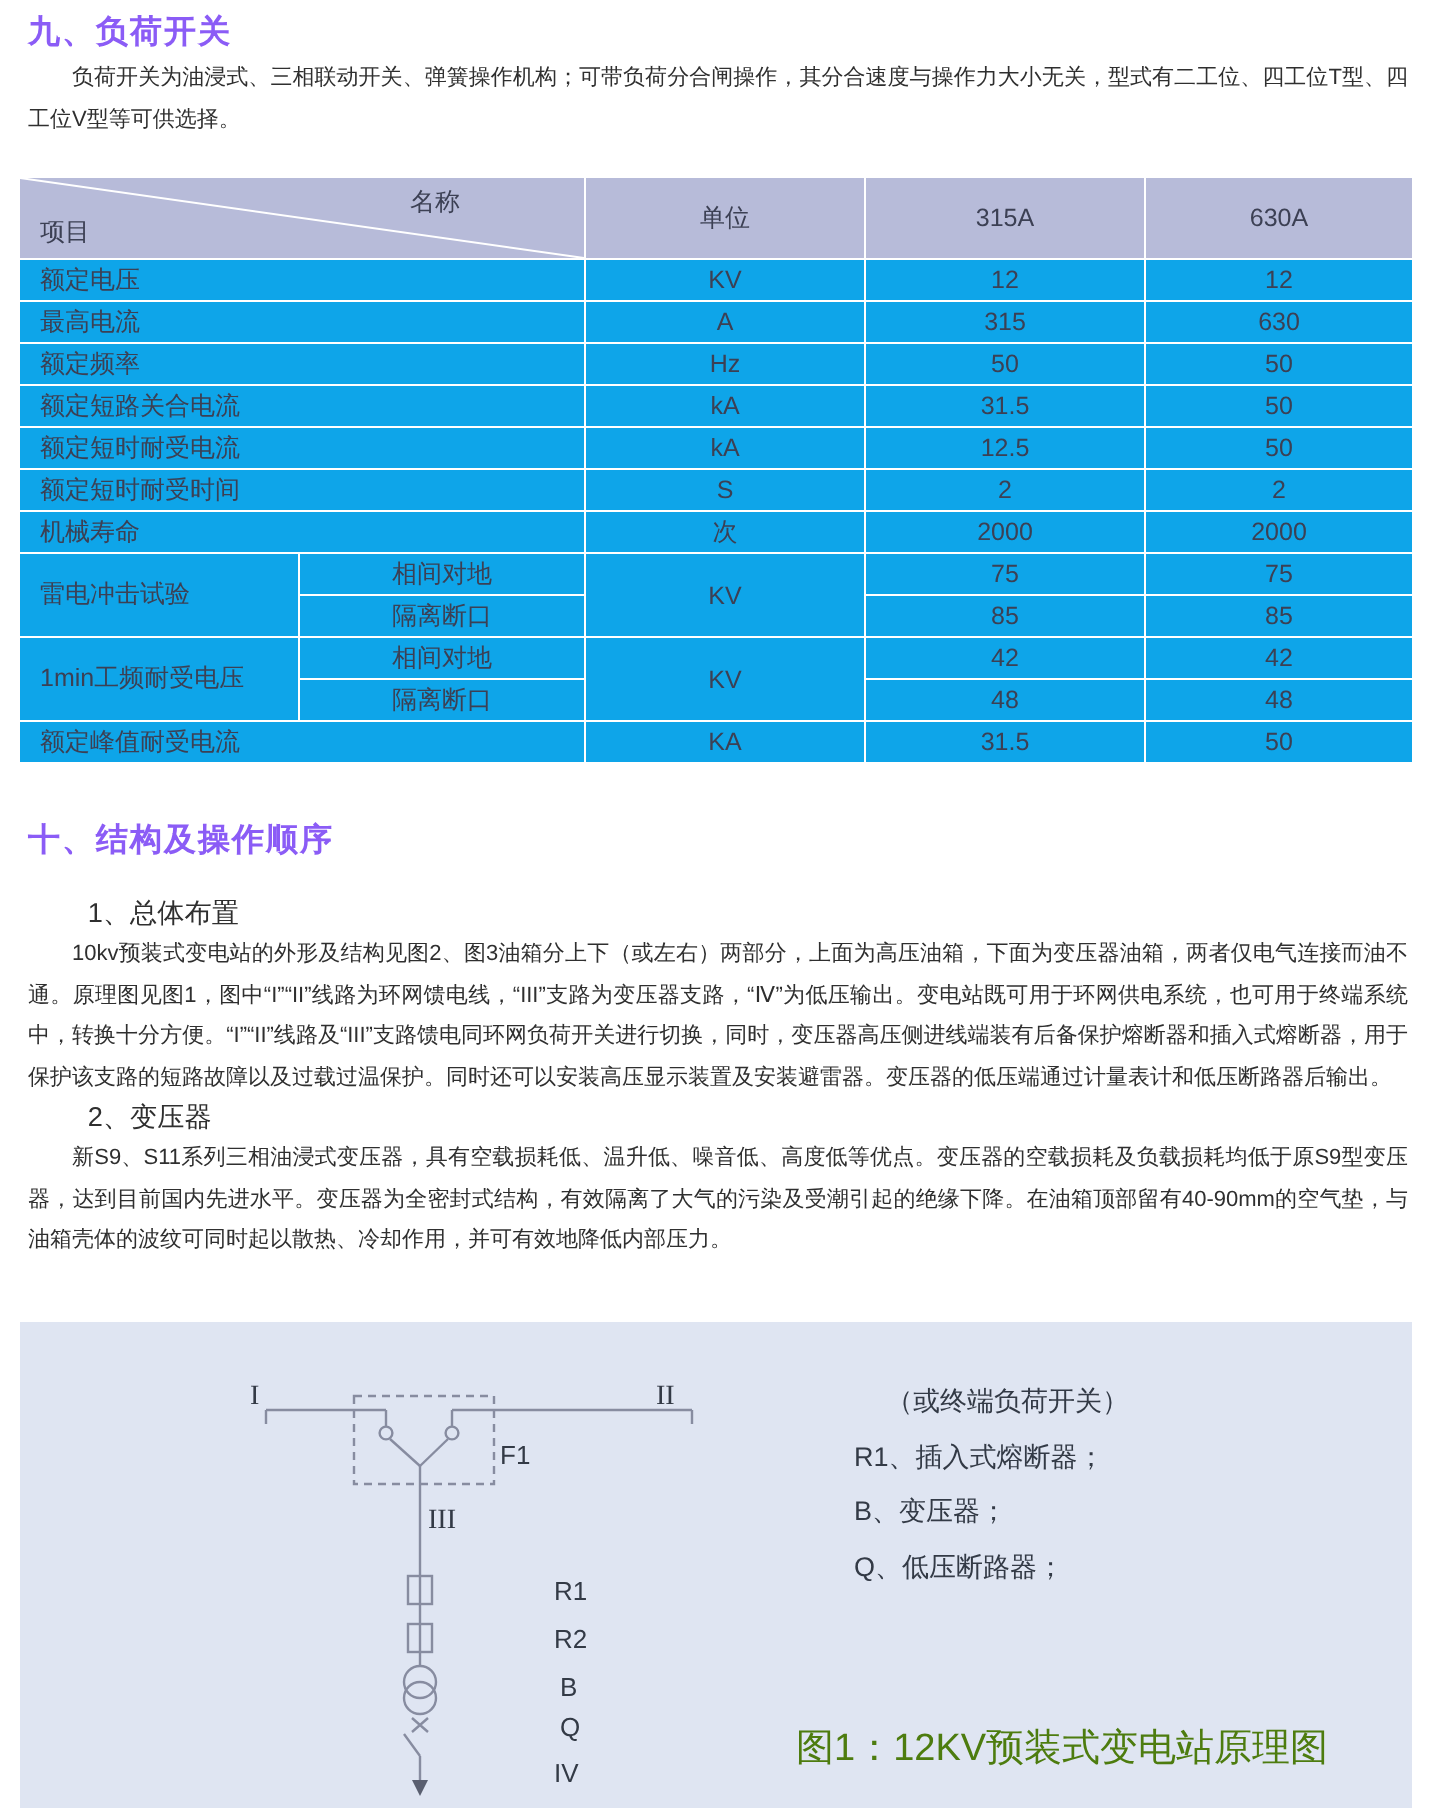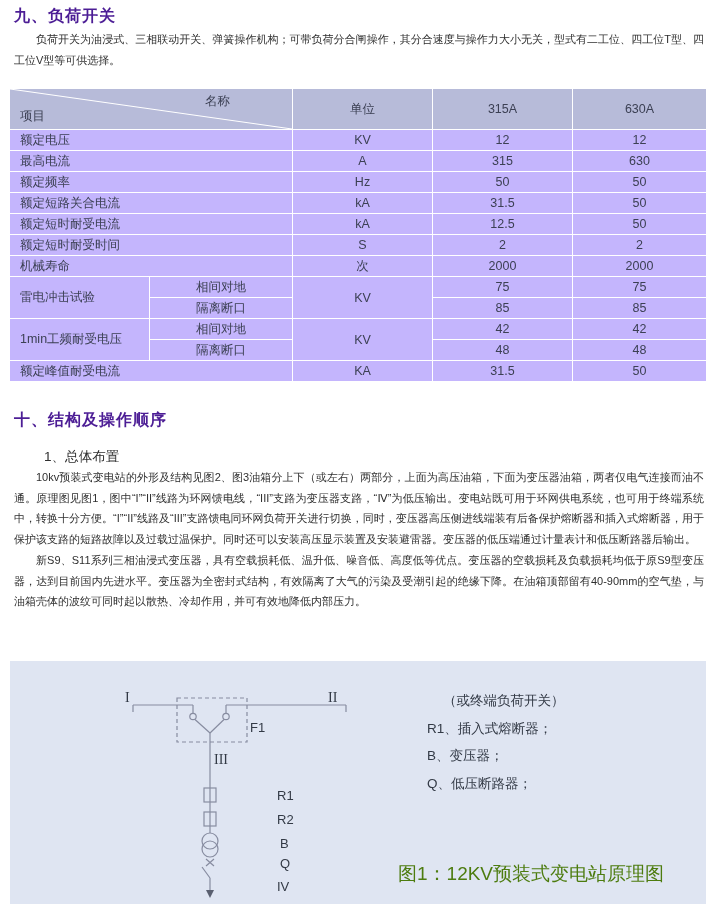--- a/index.html
+++ b/index.html
@@ -2,32 +2,32 @@
 <html><head>
 <meta charset="utf-8">
 <style>
   html,body{margin:0;padding:0;}
   body{
     width:715px;height:910px;position:relative;background:#ffffff;
     font-family:"Liberation Sans",sans-serif;color:#2b2b2b;overflow:hidden;
   }
   .abs{position:absolute;}
   
-  .sec-heading{font-size:16px;font-weight:bold;color:#4c1d95;letter-spacing:1px;}
+  .sec-heading{font-size:16px;font-weight:bold;color:#8b5cf6;letter-spacing:1px;}
   
   .para{font-size:11px;line-height:20.5px;color:#2f2f2f;text-indent:2em;margin:0;text-align:justify;}
   .sub-title{font-size:13.6px;color:#2f2f2f;margin:0;padding-left:2.2em;}
   
   table.spec{border-collapse:collapse;table-layout:fixed;width:697px;}
   table.spec td,table.spec th{
     border:1px solid #ffffff;font-weight:normal;
     font-size:12.5px;color:#3c4054;padding:0;
   }
   table.spec thead th{background:#b7bbd9;height:40px;}
-  table.spec tbody td{background:#c4b5fd;height:20px;text-align:center;}
+  table.spec tbody td{background:#0ea5e9;height:20px;text-align:center;}
   table.spec tbody td.left{text-align:left;padding-left:10px;}
   .corner{position:relative;background:#b7bbd9;}
   .corner svg{position:absolute;left:0;top:0;width:100%;height:100%;}
   .corner .c-top{position:absolute;right:62px;top:4px;font-size:12.5px;color:#3c4054;}
   .corner .c-bot{position:absolute;left:10px;bottom:4px;font-size:12.5px;color:#3c4054;text-align:center;}
   
   .panel{left:10px;top:661px;width:696px;height:243px;background:#dfe5f2;}
   .legend{left:417px;top:26px;width:270px;}
   .legend div{font-size:13.5px;color:#333a46;line-height:27.5px;white-space:nowrap;}
   .legend div.indent{padding-left:16px;}
@@ -135,20 +135,21 @@
       <td>31.5</td>
       <td>50</td>
     </tr>
   </tbody>
 </table>
 
 <div class="abs" style="left:14px;top:410px;width:690px;">
   <div class="sec-heading">十、结构及操作顺序</div>
   <p class="sub-title" style="margin-top:17px;">1、总体布置</p>
   <p class="para" style="margin-top:1px;">10kv预装式变电站的外形及结构见图2、图3油箱分上下（或左右）两部分，上面为高压油箱，下面为变压器油箱，两者仅电气连接而油不通。原理图见图1，图中“I”“II”线路为环网馈电线，“III”支路为变压器支路，“Ⅳ”为低压输出。变电站既可用于环网供电系统，也可用于终端系统中，转换十分方便。“I”“II”线路及“III”支路馈电同环网负荷开关进行切换，同时，变压器高压侧进线端装有后备保护熔断器和插入式熔断器，用于保护该支路的短路故障以及过载过温保护。同时还可以安装高压显示装置及安装避雷器。变压器的低压端通过计量表计和低压断路器后输出。</p>
+  <p class="sub-title" style="margin-top:1px;">2、变压器</p>
   <p class="para" style="margin-top:1px;">新S9、S11系列三相油浸式变压器，具有空载损耗低、温升低、噪音低、高度低等优点。变压器的空载损耗及负载损耗均低于原S9型变压器，达到目前国内先进水平。变压器为全密封式结构，有效隔离了大气的污染及受潮引起的绝缘下降。在油箱顶部留有40-90mm的空气垫，与油箱壳体的波纹可同时起以散热、冷却作用，并可有效地降低内部压力。</p>
 </div>
 
 <div class="abs panel">
 
   <svg class="abs diagram-svg" width="380" height="243" viewBox="0 0 380 243">
     <g stroke="#878ca0" stroke-width="1.2" fill="none">
 
       <path d="M123,44 V51 M123,44 H183"></path>
 

